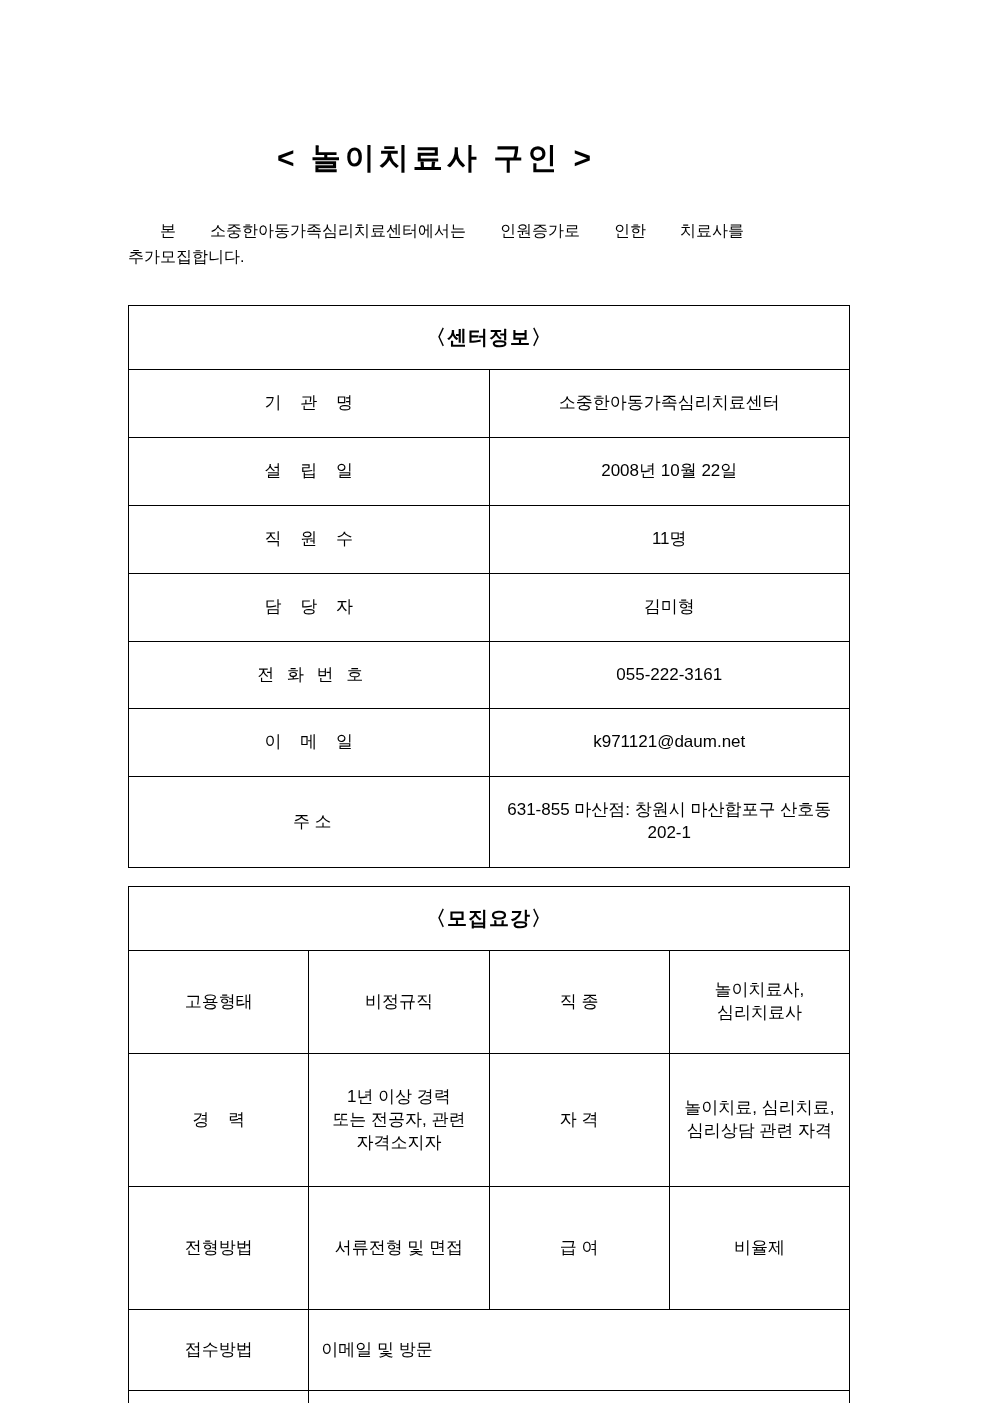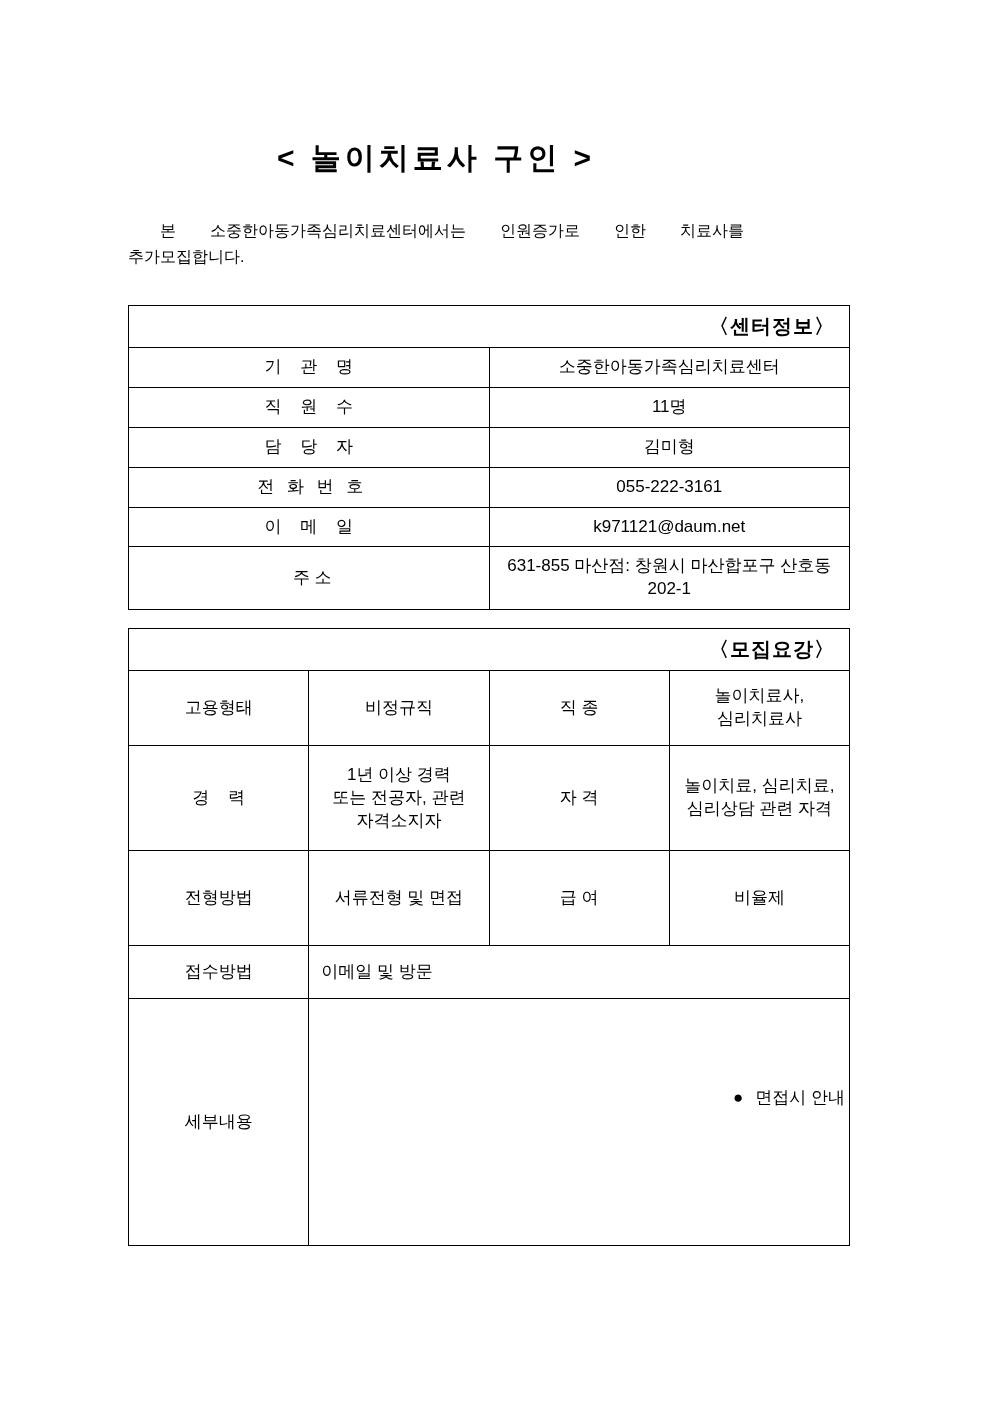--- a/index.html
+++ b/index.html
@@ -45,31 +45,31 @@
     border-collapse: collapse;
     width: 722px;
     table-layout: fixed;
   }
   table.info-table {
     margin-bottom: 18px;
   }
   td {
     border: 1px solid #000000;
     font-size: 17px;
-    padding: 8px 4px;
+    padding: 22px 4px;
     text-align: center;
     vertical-align: middle;
     line-height: 1.35;
     word-break: keep-all;
   }
   td.section-head {
-    text-align: right;
+    text-align: center;
     font-size: 20px;
     font-weight: bold;
-    padding: 7px 14px;
+    padding: 18px 14px;
     letter-spacing: 1px;
   }
   td.label {
     letter-spacing: 7px;
     padding-left: 10px;
     padding-right: 3px;
   }
   td.label-tight {
     letter-spacing: 0px;
   }
@@ -116,20 +116,24 @@
   <table class="info-table">
     <tbody>
       <tr>
         <td class="section-head" colspan="2">〈센터정보〉</td>
       </tr>
       <tr>
         <td class="label lbl-col">기 관 명</td>
         <td class="val-col">소중한아동가족심리치료센터</td>
       </tr>
       <tr>
+        <td class="label lbl-col">설 립 일</td>
+        <td class="val-col">2008년 10월 22일</td>
+      </tr>
+      <tr>
         <td class="label lbl-col">직 원 수</td>
         <td class="val-col">11명</td>
       </tr>
       <tr>
         <td class="label lbl-col">담 당 자</td>
         <td class="val-col">김미형</td>
       </tr>
       <tr>
         <td class="label lbl-col label-tight" style="letter-spacing:4px;">전 화 번 호</td>
         <td class="val-col">055-222-3161</td>

